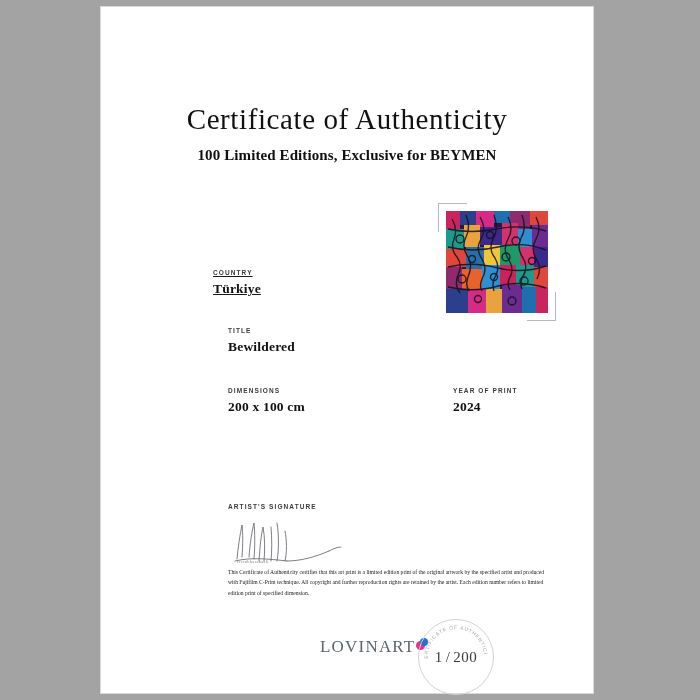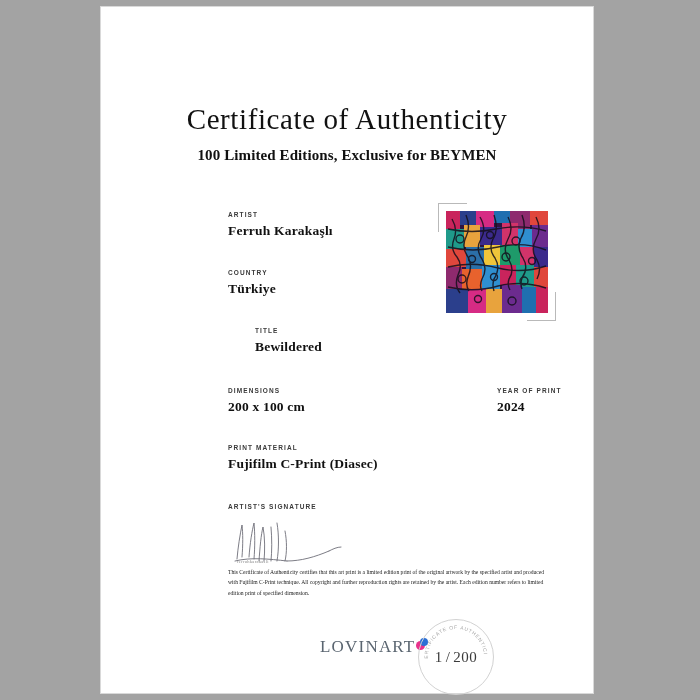--- a/index.html
+++ b/index.html
@@ -76,25 +76,25 @@
     font-size: 13.5px;
     font-weight: 700;
     color: #111111;
     margin-top: 5px;
     letter-spacing: 0.2px;
   }
 
   .block { position: absolute; }
 
   #artist-block   { left: 127px; top: 204px; }
-  #country-block  { left: 127px; top: 262px; }
-  #title-block    { left: 127px; top: 320px; margin-left: 27px; }
+  #country-block  { left: 112px; top: 262px; text-decoration: underline; }
+  #title-block    { left: 127px; top: 320px; }
   #dimensions-block { left: 127px; top: 380px; }
   #edition-block  { left: 239px; top: 380px; }
-  #year-block     { left: 352px; top: 380px; margin-left: 44px; }
+  #year-block     { left: 352px; top: 380px; }
   #material-block { left: 127px; top: 437px; }
   #signature-block{ left: 127px; top: 496px; }
 
   .artwork-frame {
     position: absolute;
     left: 337px;
     top: 196px;
     width: 118px;
     height: 118px;
   }
@@ -294,24 +294,20 @@
               <circle cx="16" cy="68" r="4"></circle>
               <circle cx="48" cy="66" r="3.5"></circle>
               <circle cx="78" cy="70" r="4"></circle>
               <circle cx="32" cy="88" r="3.5"></circle>
               <circle cx="66" cy="90" r="4"></circle>
             </g>
           </svg>
         </div>
       </div>
 
-      <div class="block" id="artist-block">
-        <div class="field-label">ARTIST</div>
-        <div class="field-value">Ferruh Karakaşlı</div>
-      </div>
 
       <div class="block" id="country-block">
         <div class="field-label">COUNTRY</div>
         <div class="field-value">Türkiye</div>
       </div>
 
       <div class="block" id="title-block">
         <div class="field-label">TITLE</div>
         <div class="field-value">Bewildered</div>
       </div>
@@ -320,24 +316,20 @@
         <div class="field-label">DIMENSIONS</div>
         <div class="field-value">200 x 100 cm</div>
       </div>
 
 
       <div class="block" id="year-block">
         <div class="field-label">YEAR OF PRINT</div>
         <div class="field-value">2024</div>
       </div>
 
-      <div class="block" id="material-block">
-        <div class="field-label">PRINT MATERIAL</div>
-        <div class="field-value">Fujifilm C-Print (Diasec)</div>
-      </div>
 
       <div class="block" id="signature-block">
         <div class="field-label">ARTIST'S SIGNATURE</div>
       </div>
 
       <div class="signature">
         <svg width="120" height="48" viewBox="0 0 120 48" xmlns="http://www.w3.org/2000/svg">
           <g fill="none" stroke="#6e6e78" stroke-width="0.9" stroke-linecap="round">
             <path d="M8 42 C9 30 11 18 13 8 C14 16 14 28 13 40"></path>
             <path d="M20 40 C21 26 23 14 25 6 C26 16 26 30 25 42"></path>

